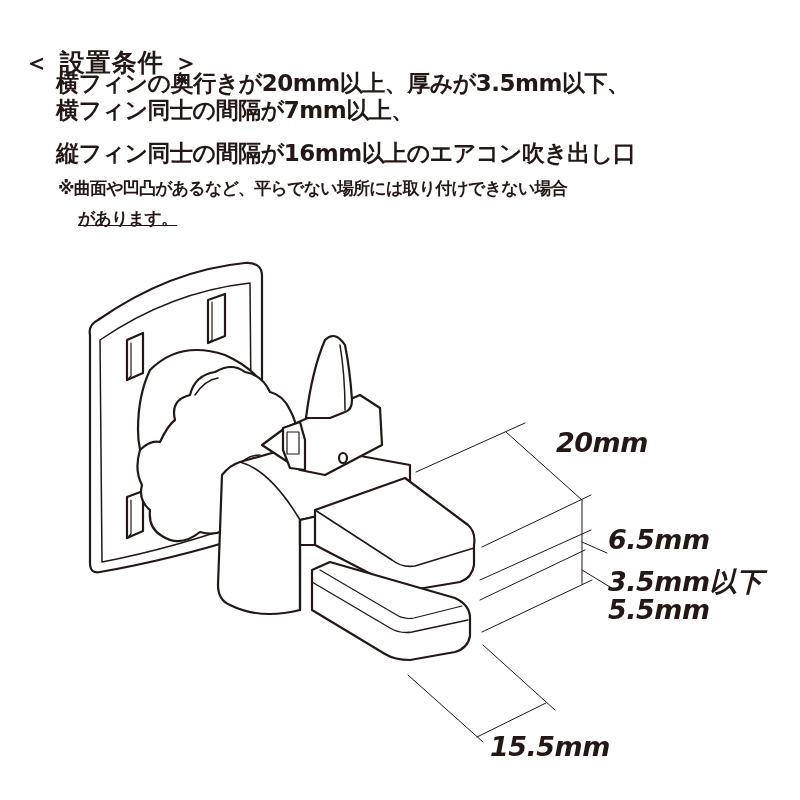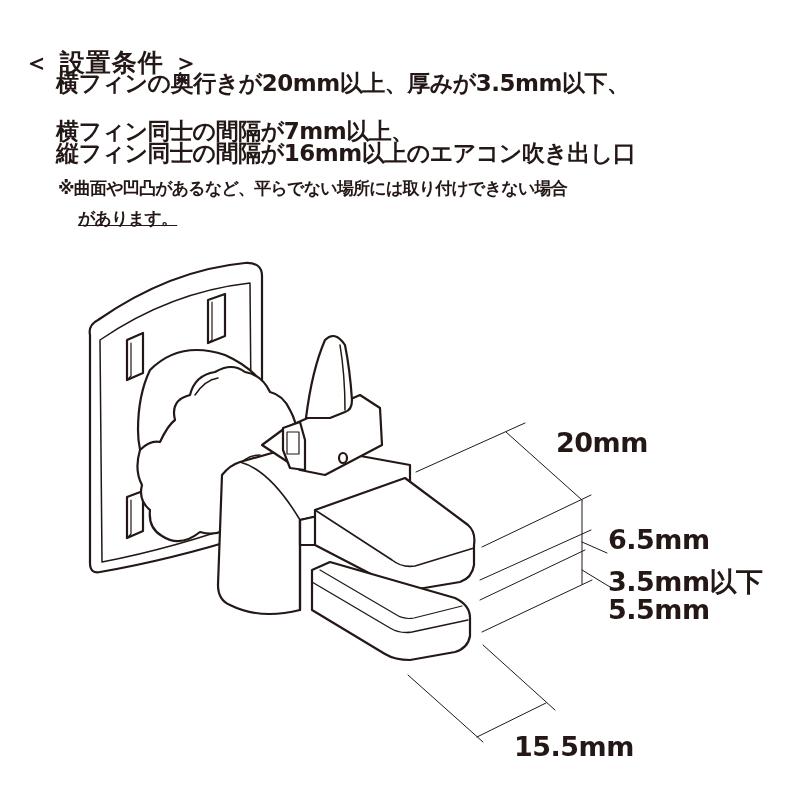--- a/index.html
+++ b/index.html
@@ -1,31 +1,31 @@
 <!DOCTYPE html>
 <html><head>
   <meta charset="utf-8">
   <style>
     html, body { margin: 0; padding: 0; background: #ffffff; }
     body { width: 800px; height: 800px; position: relative; overflow: hidden;
            font-family: "DejaVu Sans", "Liberation Sans", sans-serif; color: #231815; }
     .title { position: absolute; left: 24px; top: 22px; font-size: 25px; font-weight: bold; letter-spacing: 1px; margin-top: 24px; }
     .cond { position: absolute; left: 56px; font-size: 23px; font-weight: bold; line-height: 30px; white-space: nowrap; letter-spacing: -0.5px; }
     .cond.l1 { top: 68px; }
-    .cond.l2 { top: 116px; }
+    .cond.l2 { top: 95px; }
     .cond.l3 { top: 138px; }
     .note { position: absolute; left: 58px; font-size: 17px; font-weight: bold; line-height: 28px; white-space: nowrap; letter-spacing: -0.8px; }
     .note.n1 { top: 174px; }
     .note.n2 { top: 204px; left: 78px; text-decoration: underline; }
-    .dim { position: absolute; font-size: 27px; font-weight: bold; white-space: nowrap; letter-spacing: -0.5px; }
+    .dim { position: absolute; font-size: 27px; font-weight: bold; white-space: nowrap; letter-spacing: -0.5px; font-style: italic; }
     .d20 { left: 556px; top: 427px; }
     .d65 { left: 608px; top: 524px; }
     .d35 { left: 608px; top: 564px; }
     .d55 { left: 608px; top: 594px; }
-    .d155 { left: 514px; top: 731px; text-align: center; }
+    .d155 { left: 490px; top: 731px; text-align: center; }
     svg.drawing { position: absolute; left: 0; top: 0; }
     svg.drawing path, svg.drawing line, svg.drawing ellipse, svg.drawing rect, svg.drawing polygon {
       fill: #fff; stroke: #231815; stroke-width: 2.2; stroke-linejoin: round; stroke-linecap: round;
     }
     svg.drawing .thin { stroke-width: 1; fill: none; }
     svg.drawing .nofill { fill: none; }
   </style>
 </head>
 <body>
 

